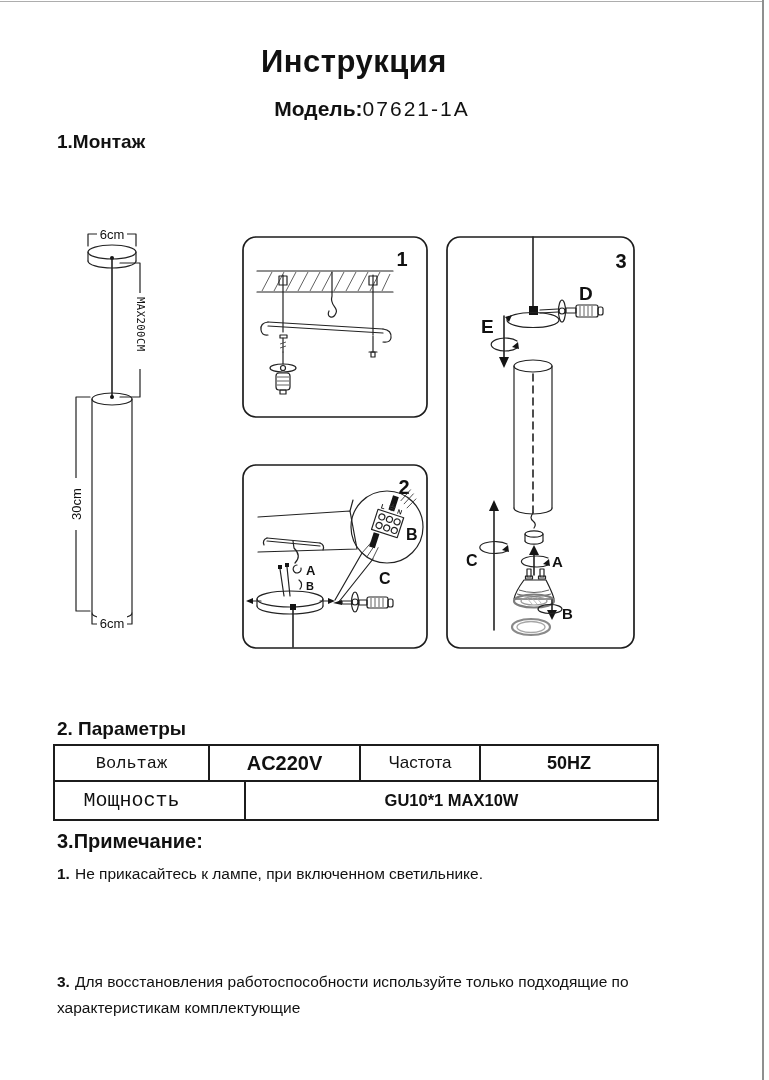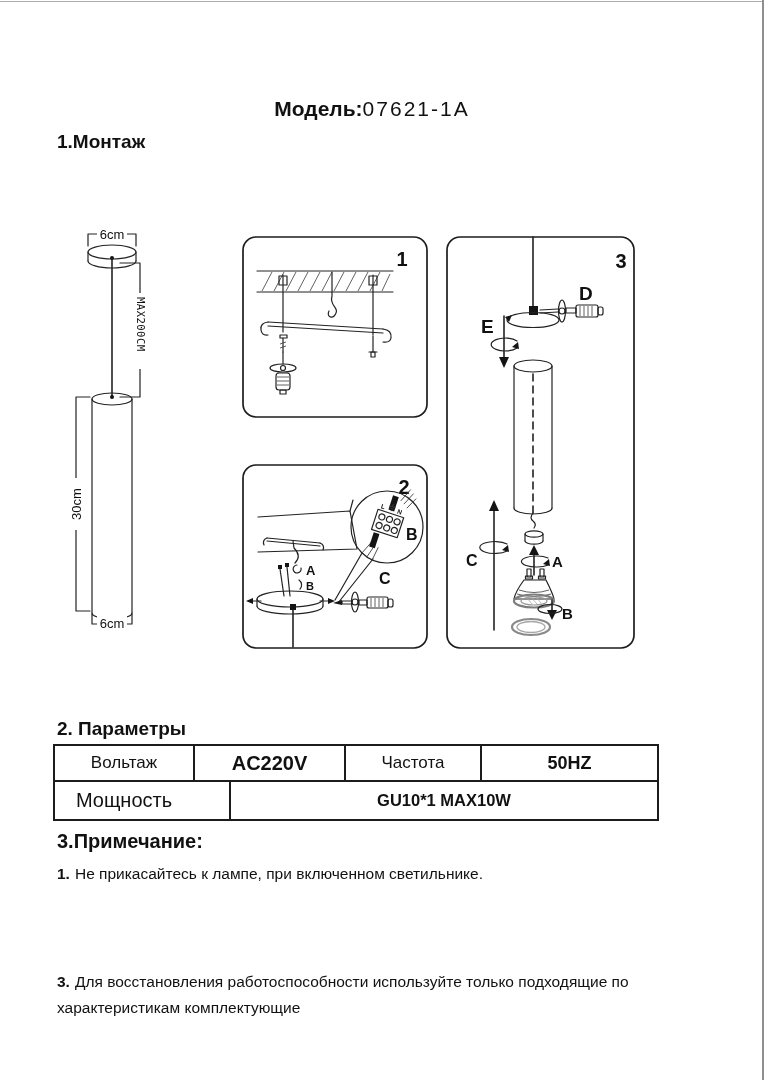--- a/index.html
+++ b/index.html
@@ -32,43 +32,44 @@
   
   .params-table{position:absolute;left:53px;top:744px;width:606px;border:2px solid #1c1c1c;
                 box-sizing:border-box;}
   .tr{display:flex;}
   .tr2{border-top:2px solid #1c1c1c;gap:36px;}
   .td{display:flex;align-items:center;justify-content:center;box-sizing:border-box;
       border-left:2px solid #1c1c1c;}
   .td:first-child{border-left:none;}
   .r1 .td{height:34px;}
   .r2 .td{height:37px;}
-  .c1{width:138px;}
+  .c1{width:153px;font-family:Liberation Mono, monospace;}
   .c2{width:151px;}
-  .c3{width:136px;}
+  .c3{width:120px;}
   .c4{flex:1;}
   .cspan{flex:1;}
   .f17{font-size:17px;}
   .f18b{font-size:18px;font-weight:bold;}
   .f20b{font-size:20px;font-weight:bold;}
   .f20{font-size:20px;}
   .f17b{font-size:16.5px;font-weight:bold;}
   
   .note{position:absolute;left:57px;width:648px;font-size:15.5px;line-height:26px;}
   .note b{margin-right:5px;}
   .note span{white-space:pre-line;}
   .n1{top:861px;} .n2{top:895px;} .n3{top:969px;} .n4{top:994px;}
 </style>
 </head>
 <body>
 
 <div class="page">
   <div class="edge-top"></div>
   <div class="edge-right"></div>
 
+  <h1 class="title">Инструкция</h1>
   <div class="model-line">
     <span class="model-label">Модель:</span><span class="model-value">07621-1A</span>
   </div>
 
   <div class="heading h-montage">1.Монтаж</div>
 
   <svg class="diag" style="left:45px;top:215px;" width="155" height="440" viewBox="45 215 155 440">
 
     <path class="s" d="M88,246 L88,234 L136,234 L136,246"></path>
     <rect x="97" y="227" width="30" height="14" fill="#fff"></rect>

